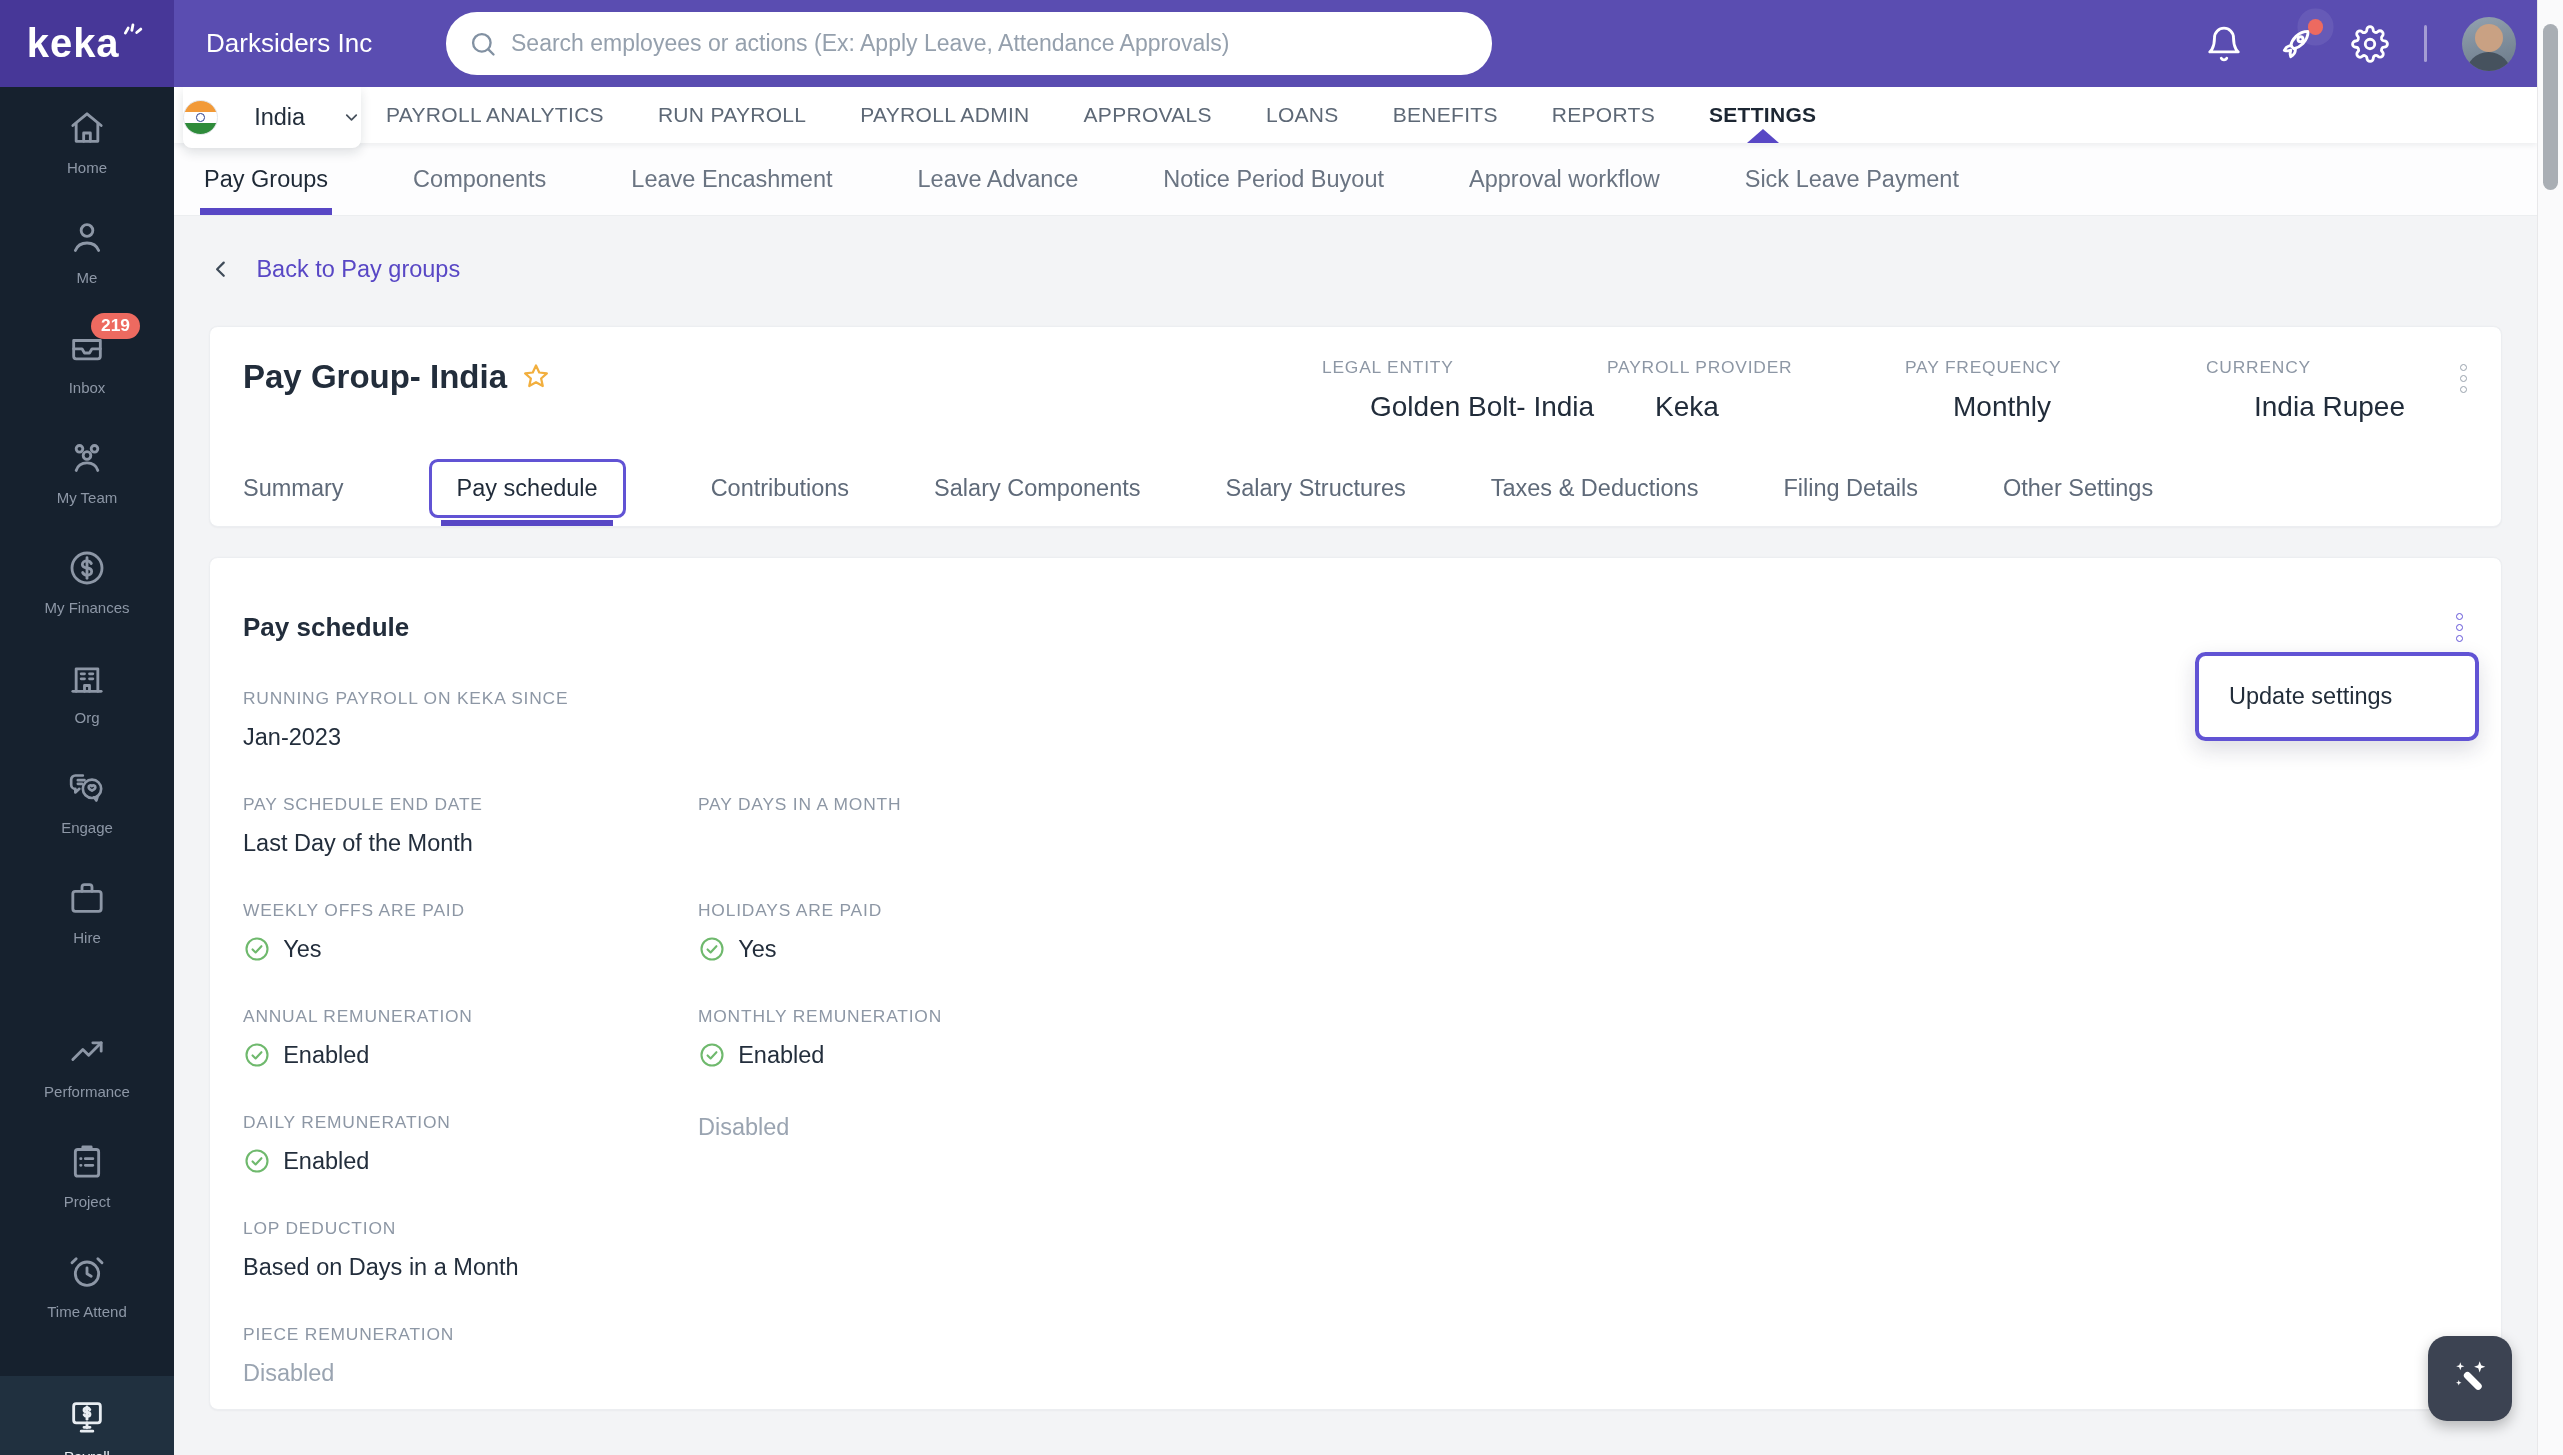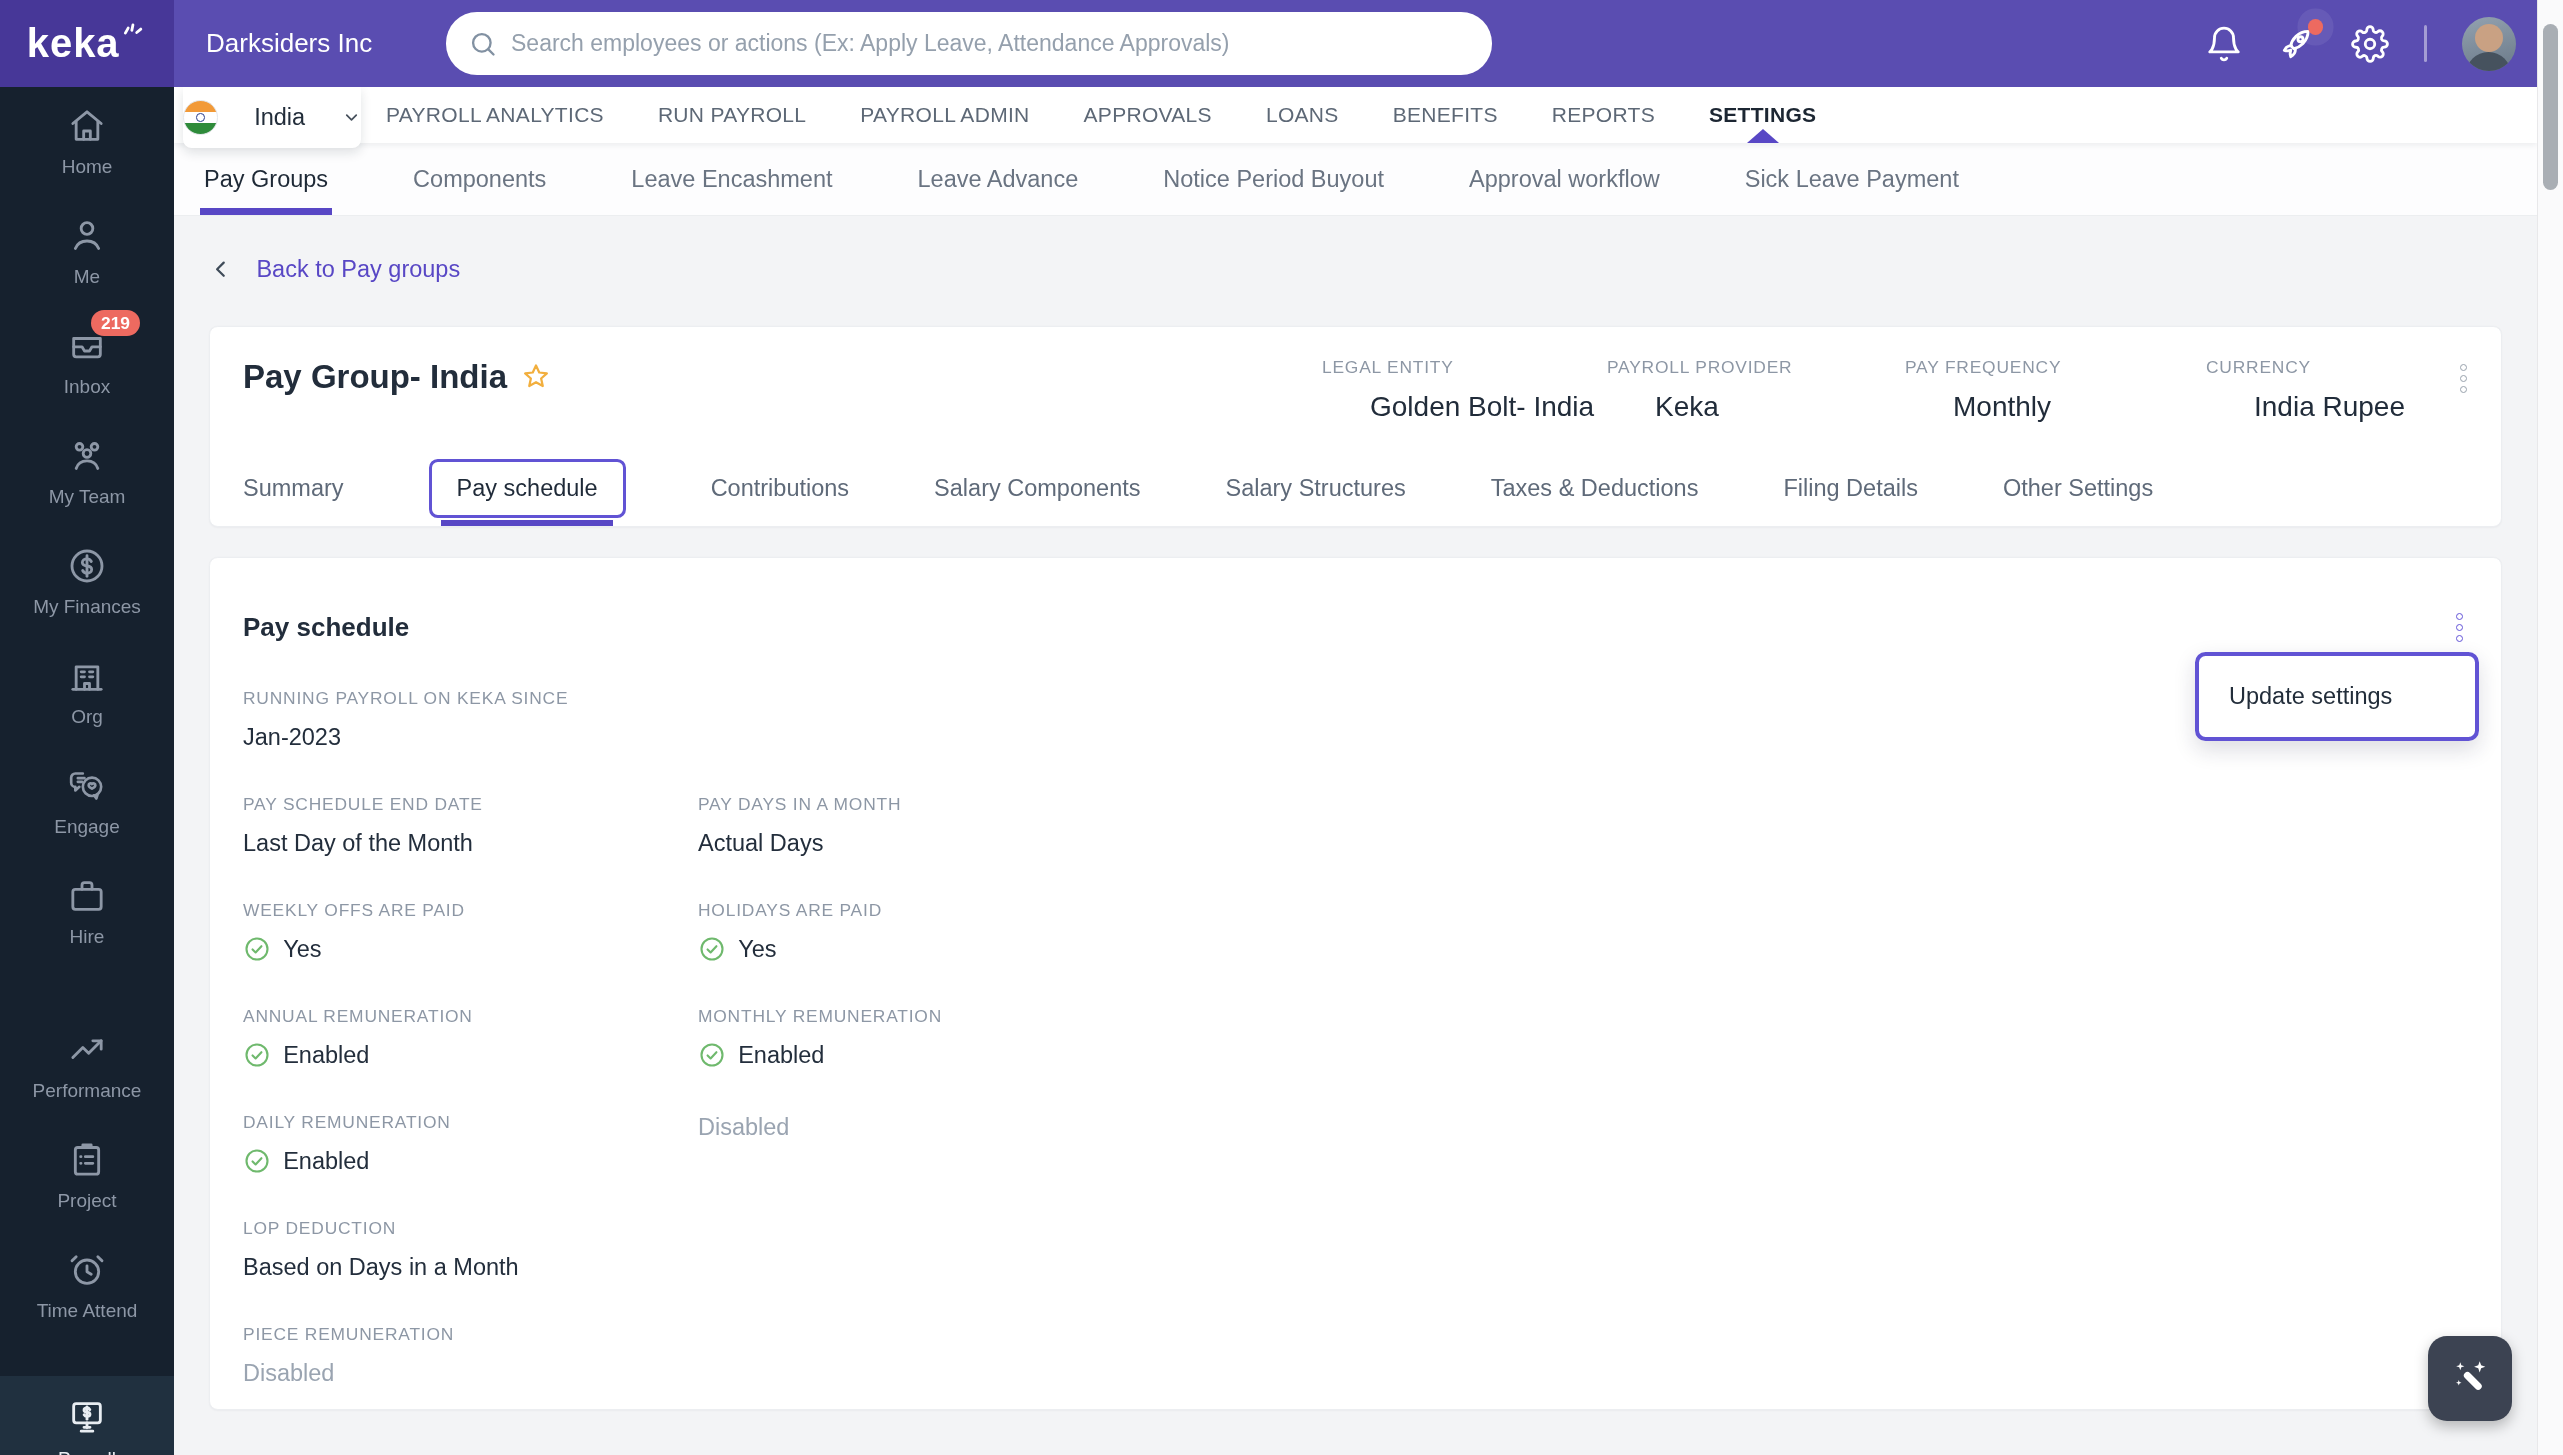--- a/index.html
+++ b/index.html
@@ -42,21 +42,21 @@
   .avatar .body { position:absolute; left:4.4px; top:35px; width:45px; height:26px;
                   border-radius:23px 23px 0 0; background:#46525e; }
 
   
   .sidebar { position:absolute; left:0; top:87px; width:174px; bottom:0;
              background:var(--sidebar_bg,#16212E); z-index:8; overflow:hidden; }
   .side-item { height:110px; display:flex; flex-direction:column; align-items:center;
                justify-content:center; gap:10.5px; color:#8D97A6; cursor:pointer; }
   .side-item .icon-wrap { position:relative; width:40px; height:40px; }
   .side-item svg { width:40px; height:40px; }
-  .side-label { font-size:19px; }
+  .side-label { font-size:15px; }
   .side-item.gap-before { margin-top:44px; }
   .side-item.active { margin-top:35px; height:131px; background:#20303F;
                       color:#E8EDF2; justify-content:flex-start; padding-top:21px; }
   .badge { position:absolute; top:-15.7px; left:24.4px; background:var(--badge_red,#ED6A60);
            color:#fff; font-size:17.4px; font-weight:700; padding:3.5px 9.6px;
            border-radius:15px; line-height:1.1; }
 
   
   .nav2 { position:absolute; left:174px; top:87px; right:26px; height:56px;
           background:#fff; box-shadow:0 2.6px 6.1px rgba(30,40,50,.08); z-index:6; }
@@ -416,23 +416,20 @@
           </div>
           <div class="field-row">
             <div class="field">
               <div class="f-label">PAY SCHEDULE END DATE</div>
               <div class="f-value">
                 <span>Last Day of the Month</span>
               </div>
             </div>
             <div class="field">
               <div class="f-label">PAY DAYS IN A MONTH</div>
-              <div class="f-value">
-                <span>Actual Days</span>
-              </div>
             </div>
           </div>
           <div class="field-row">
             <div class="field">
               <div class="f-label">WEEKLY OFFS ARE PAID</div>
               <div class="f-value">
                 <span class="check"><svg viewBox="0 0 24 24" fill="none" stroke="currentColor" stroke-width="1.8" stroke-linecap="round" stroke-linejoin="round">
                     <circle cx="12" cy="12" r="9"></circle>
                     <polyline points="8.2 12.4 10.8 15 15.8 9.6"></polyline>
                   </svg></span>

